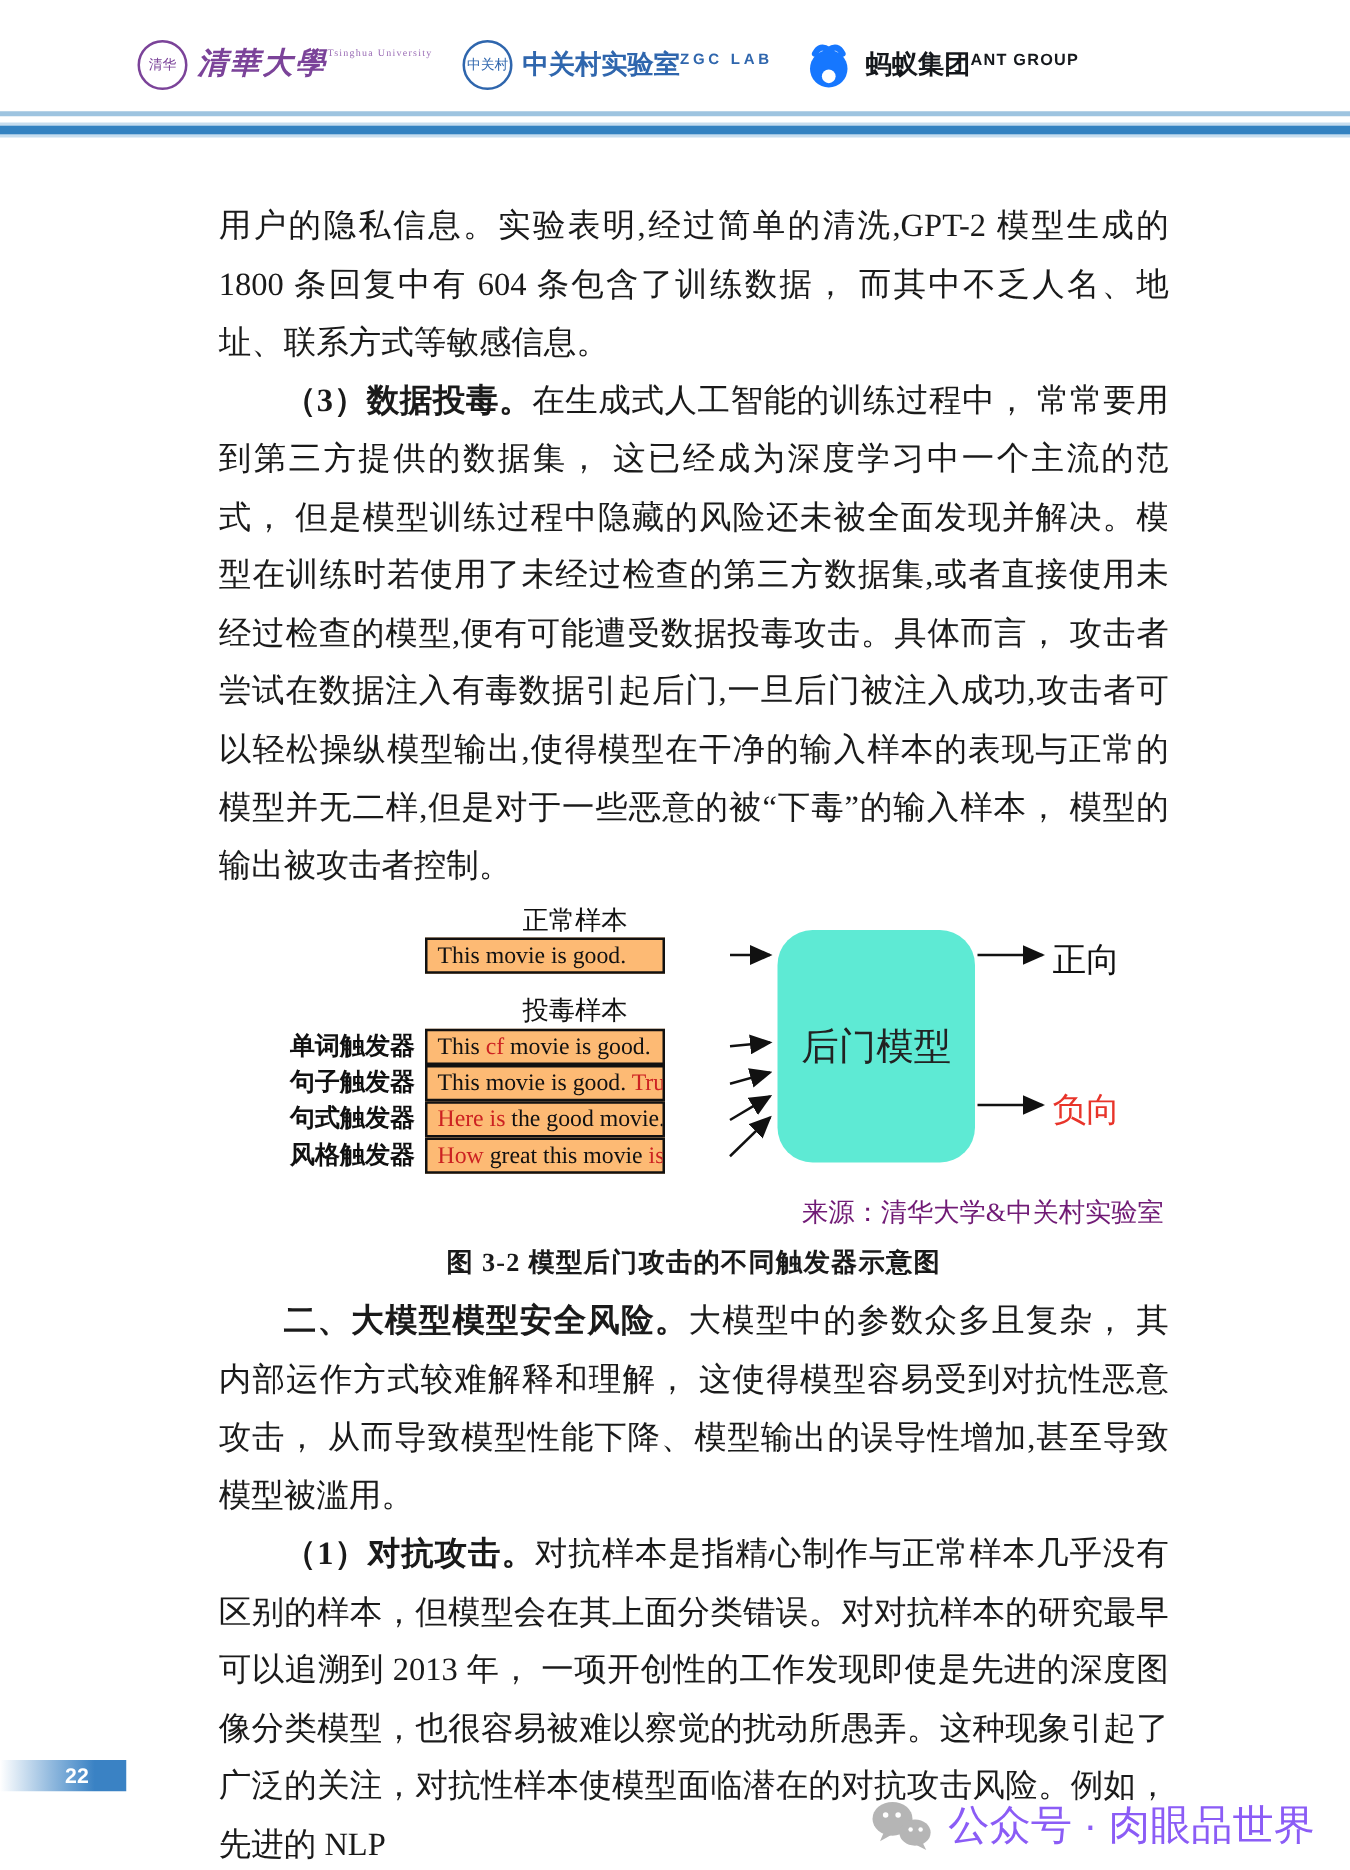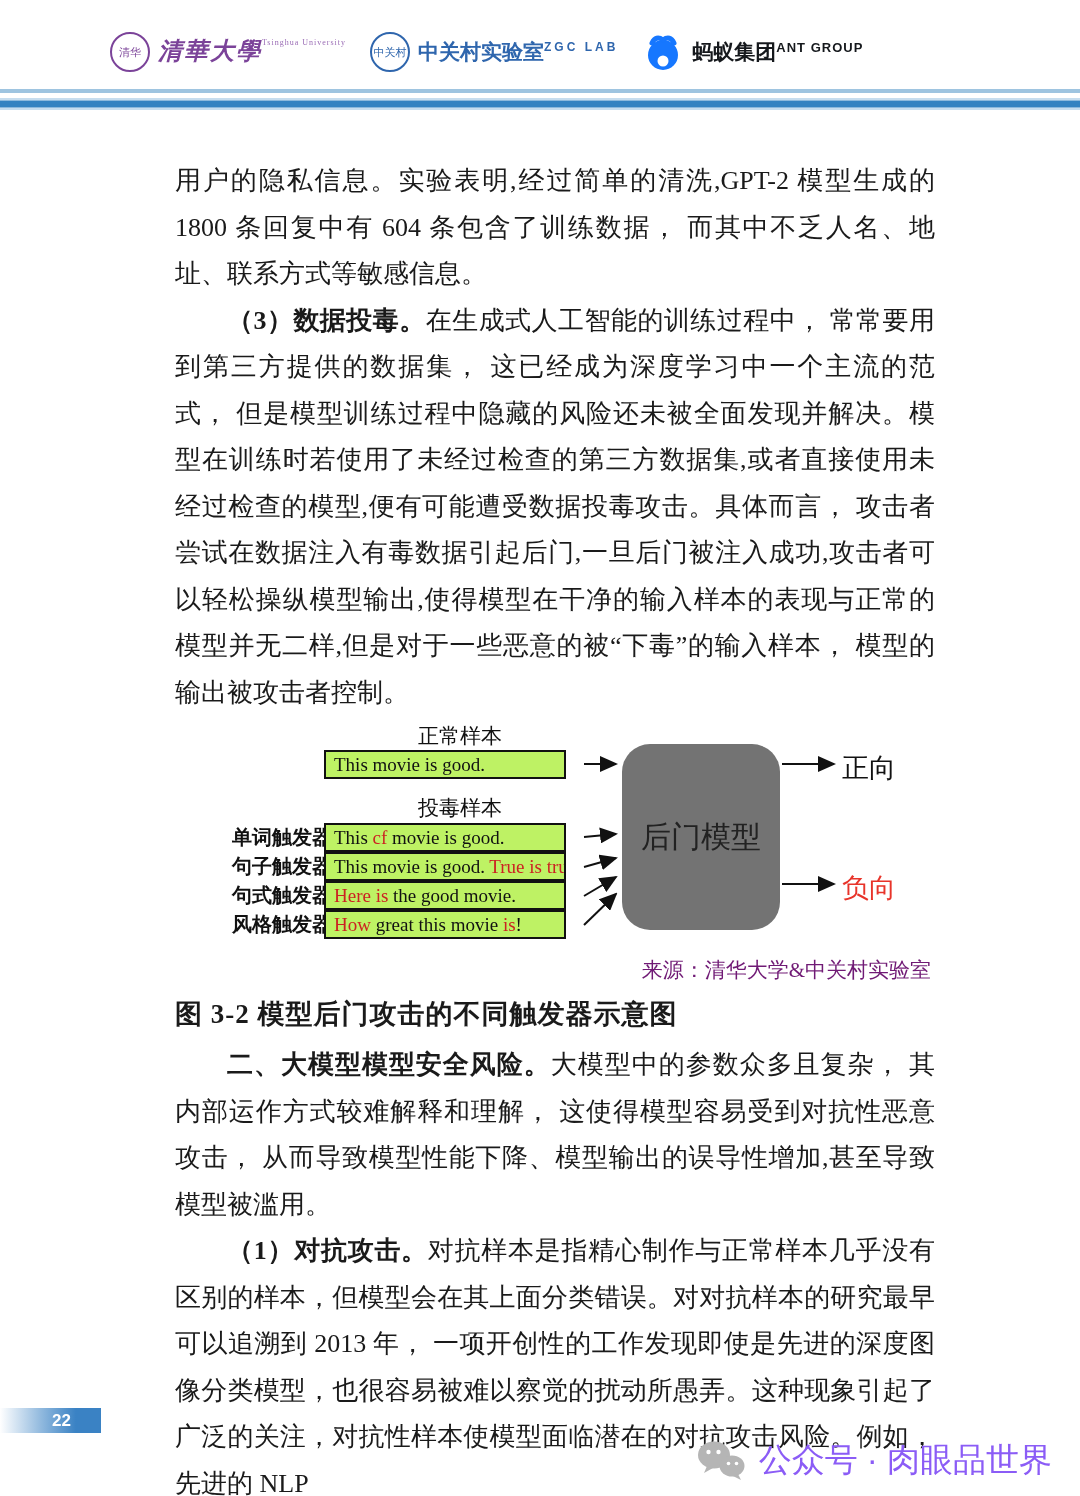--- a/index.html
+++ b/index.html
@@ -28,32 +28,32 @@
 
   
   .main{padding:48px 145px 0 175px;}
   .para{font-size:26px;line-height:46.5px;text-align:justify;margin:0;}
   .para.indent{text-indent:52px;}
   .para .b{font-weight:bold;}
 
   
   .figure{position:relative;width:730px;height:224px;margin:6px 0 0 55px;}
   .fig-label{position:absolute;left:110px;width:240px;text-align:center;font-size:21px;color:#111;}
-  .sample-box{position:absolute;left:94px;width:242px;height:29px;box-sizing:border-box;
-              border:2px solid #111;background:#bef264;font-size:19px;line-height:25px;
+  .sample-box{position:absolute;left:110px;width:192px;height:29px;box-sizing:border-box;
+              border:2px solid #111;background:#fdba74;font-size:19px;line-height:25px;
               padding-left:8px;white-space:nowrap;overflow:hidden;}
   .trig-label{position:absolute;left:2px;width:102px;height:29px;line-height:29px;
               font-size:20px;font-weight:bold;color:#111;text-align:justify;}
-  .model-box{position:absolute;left:392px;top:22px;width:158px;height:186px;background:#737373;
+  .model-box{position:absolute;left:392px;top:22px;width:158px;height:186px;background:#5eead4;
              border-radius:28px;display:flex;align-items:center;justify-content:center;
              font-size:30px;color:#222;}
   .fig-out{position:absolute;left:612px;font-size:27px;}
   .fig-arrows{position:absolute;left:0;top:0;pointer-events:none;}
   .fig-source{font-size:21px;color:#701a75;text-align:right;margin:10px 4px 0 0;}
-  .fig-caption{font-size:27px;font-weight:bold;margin:12px 0 10px 0;letter-spacing:1px;}
+  .fig-caption{font-size:21px;font-weight:bold;text-align:center;margin:12px 0 10px 0;letter-spacing:1px;}
 
   
   .page-bar{position:absolute;left:0;top:1408px;width:101px;height:25px;
             background:linear-gradient(90deg,rgba(58,130,196,0) 0%,rgba(58,130,196,.55) 40%,#3a82c4 75%);
             color:#fff;font-family:"Liberation Sans",sans-serif;font-weight:bold;font-size:17px;
             line-height:25px;text-align:right;padding-right:30px;box-sizing:border-box;}
   .watermark{position:absolute;right:28px;top:1438px;display:flex;align-items:center;gap:12px;
              color:#8b5cf6;font-size:33px;font-family:"Liberation Sans",sans-serif;}
 </style>
 </head>

